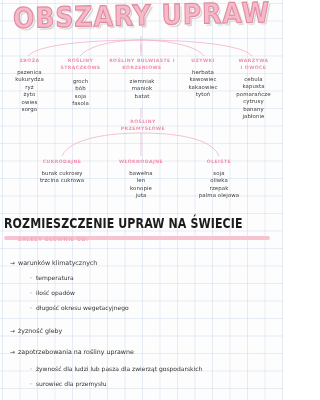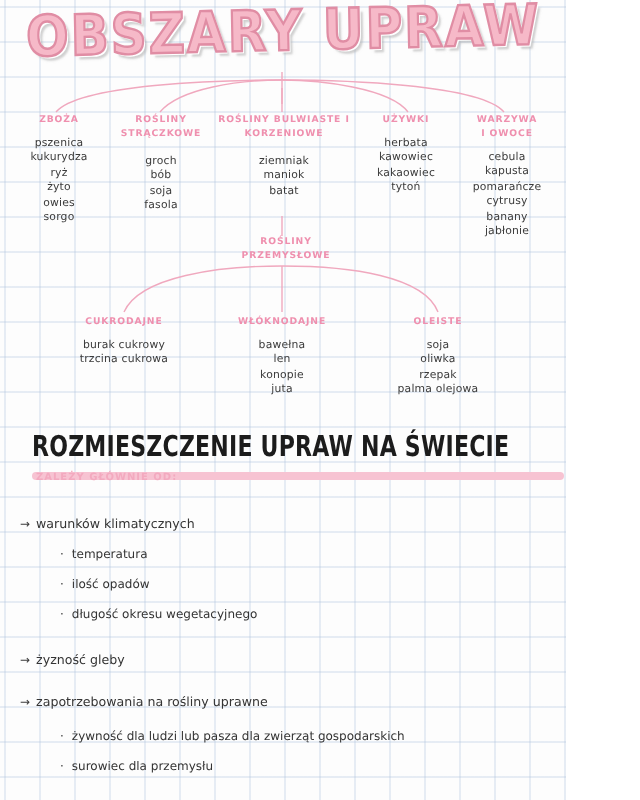--- a/index.html
+++ b/index.html
@@ -91,21 +91,21 @@
     font-weight: 700;
     letter-spacing: 0.45px;
     line-height: 7px;
     color: #ef8fae;
     white-space: pre-line;
   }
 
   
   #section {
     position: absolute;
-    left: 16px;
+    left: 4px;
     top: 212px;
     width: 267px;
   }
   #section-title {
     font-family: "DejaVu Sans", sans-serif;
     font-size: 11.5px;
     font-weight: 700;
     letter-spacing: 0.1px;
     color: #1c1c1c;
     transform: scaleY(1.25) scaleX(0.96);

